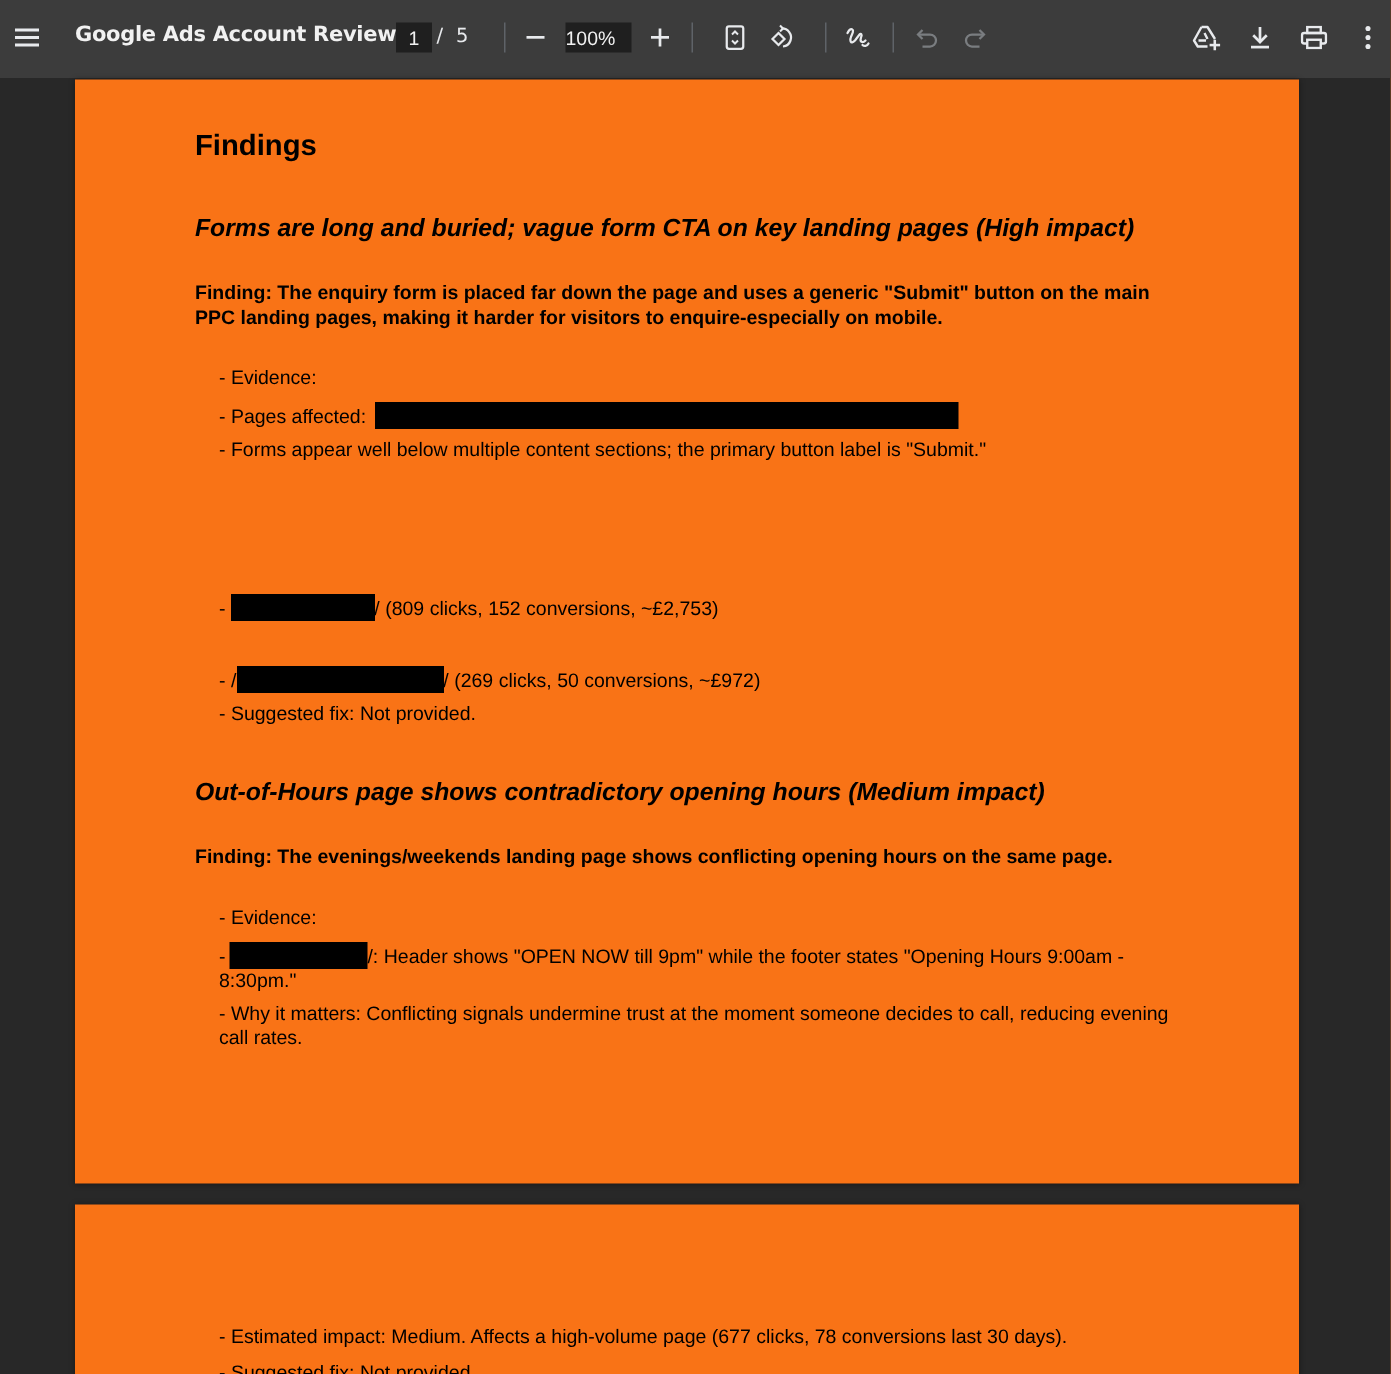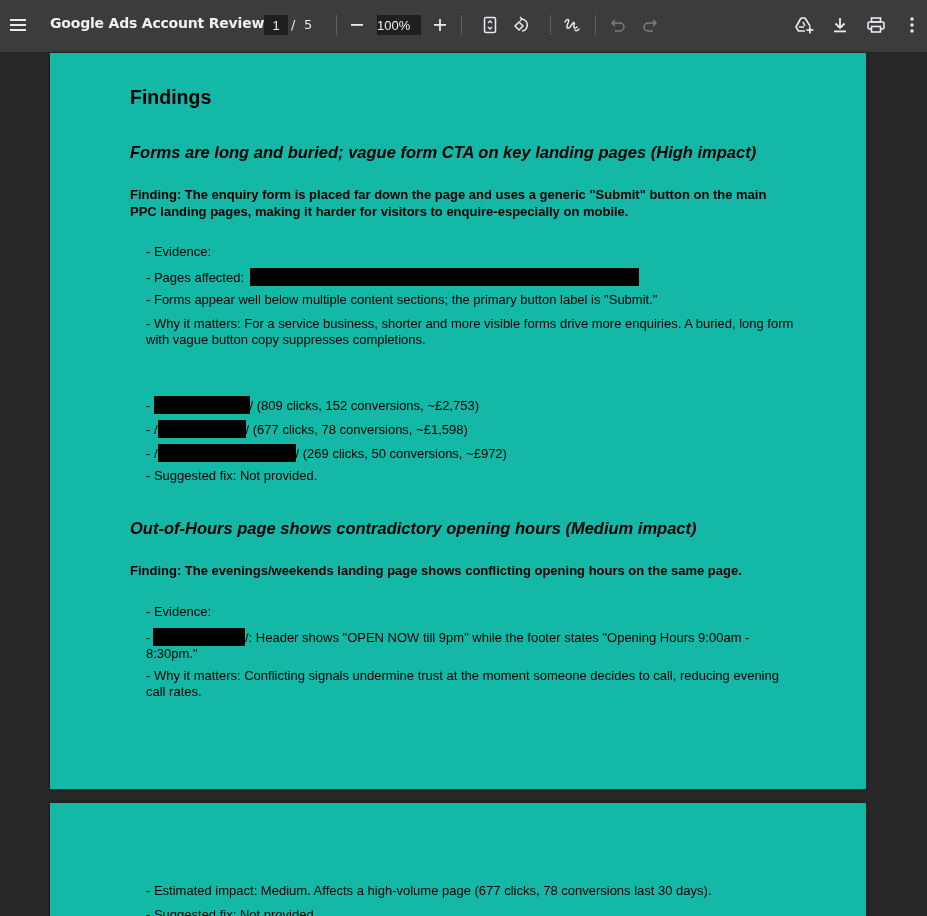--- a/index.html
+++ b/index.html
@@ -29,21 +29,21 @@
   .undo-btn { left: 607px; top: 14px; width: 22px; height: 22px; }
   .redo-btn { left: 639px; top: 14px; width: 22px; height: 22px; }
   .drive-btn { left: 792px; top: 13px; width: 24px; height: 24px; }
   .download-btn { left: 829px; top: 13px; width: 22px; height: 24px; }
   .print-btn { left: 864px; top: 13px; width: 24px; height: 24px; }
   .more-btn { left: 904px; top: 13px; width: 16px; height: 24px; }
   svg { display: block; }
 
   
   .page {
-    position: absolute; left: 50px; width: 816px; background: #14b8a6;
+    position: absolute; left: 50px; width: 816px; background: #f97316;
     box-shadow: 0 0 4px rgba(0,0,0,0.45);
     color: #000;
   }
   .page1 { top: 53px; height: 736px; }
   .page2 { top: 803px; height: 200px; }
 
   .t { position: absolute; left: 80px; white-space: nowrap; color: #000; }
   .h1 { font-size: 19.5px; font-weight: bold; }
   .h2 { font-size: 16.5px; font-weight: bold; font-style: italic; }
   .finding { font-size: 13px; font-weight: bold; line-height: 16.5px; white-space: normal; width: 665px; }
@@ -181,27 +181,23 @@
 
   <div class="t h2" style="top:90px">Forms are long and buried; vague form CTA on key landing pages (High impact)</div>
   <div class="t finding" style="top:134px">Finding: The enquiry form is placed far down the page and uses a generic "Submit" button on the main PPC landing pages, making it harder for visitors to enquire-especially on mobile.</div>
 
   <div class="t li" style="top:191px">- Evidence:</div>
   <div class="t li" style="top:239px">- Forms appear well below multiple content sections; the primary button label is "Submit."</div>
   <div class="t li" style="top:215px">
     <span>- Pages affected:</span>
     <span class="redact" style="width:389px;margin-left:2px"></span>
   </div>
-  <div class="t li" style="top:263px">- Why it matters: For a service business, shorter and more visible forms drive more enquiries. A buried, long form with vague button copy suppresses completions.</div>
 
   <div class="t li" style="top:343px">
     <span>- /</span><span class="redact" style="width:96px;margin-left:-4px"></span><span>/ (809 clicks, 152 conversions, ~£2,753)</span>
-  </div>
-  <div class="t li" style="top:367px">
-    <span>- /</span><span class="redact" style="width:88px"></span><span>/ (677 clicks, 78 conversions, ~£1,598)</span>
   </div>
   <div class="t li" style="top:391px">
     <span>- /</span><span class="redact" style="width:138px"></span><span>/ (269 clicks, 50 conversions, ~£972)</span>
   </div>
   <div class="t li" style="top:415px">- Suggested fix: Not provided.</div>
 
   <div class="t h2" style="top:466px">Out-of-Hours page shows contradictory opening hours (Medium impact)</div>
   <div class="t finding" style="top:510px">Finding: The evenings/weekends landing page shows conflicting opening hours on the same page.</div>
 
   <div class="t li" style="top:551px">- Evidence:</div>

